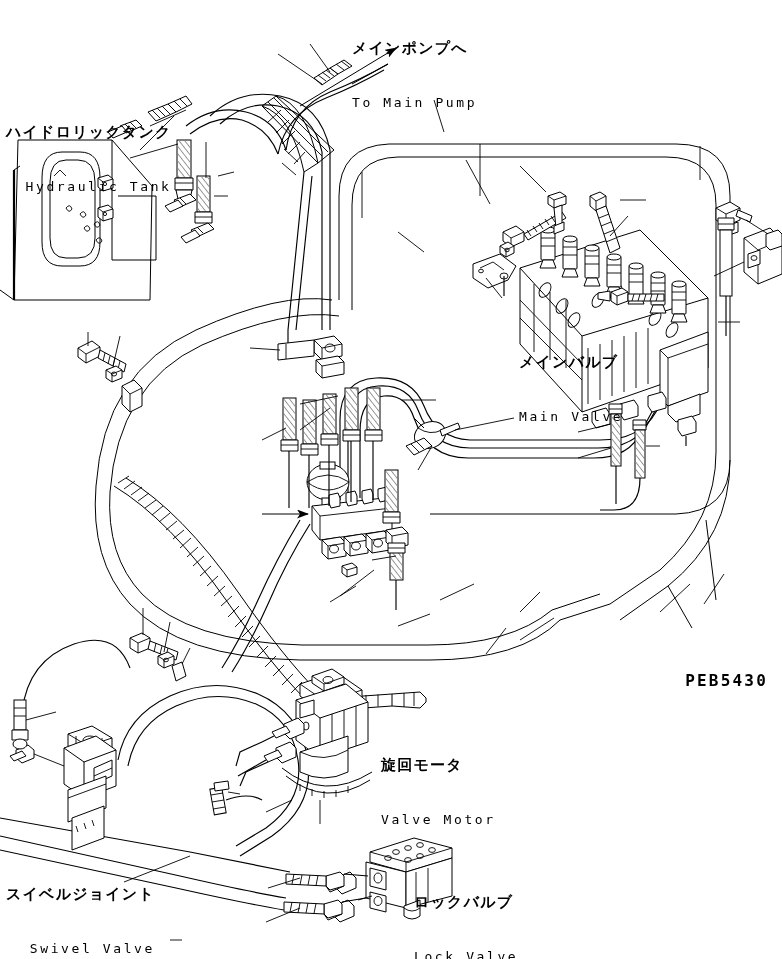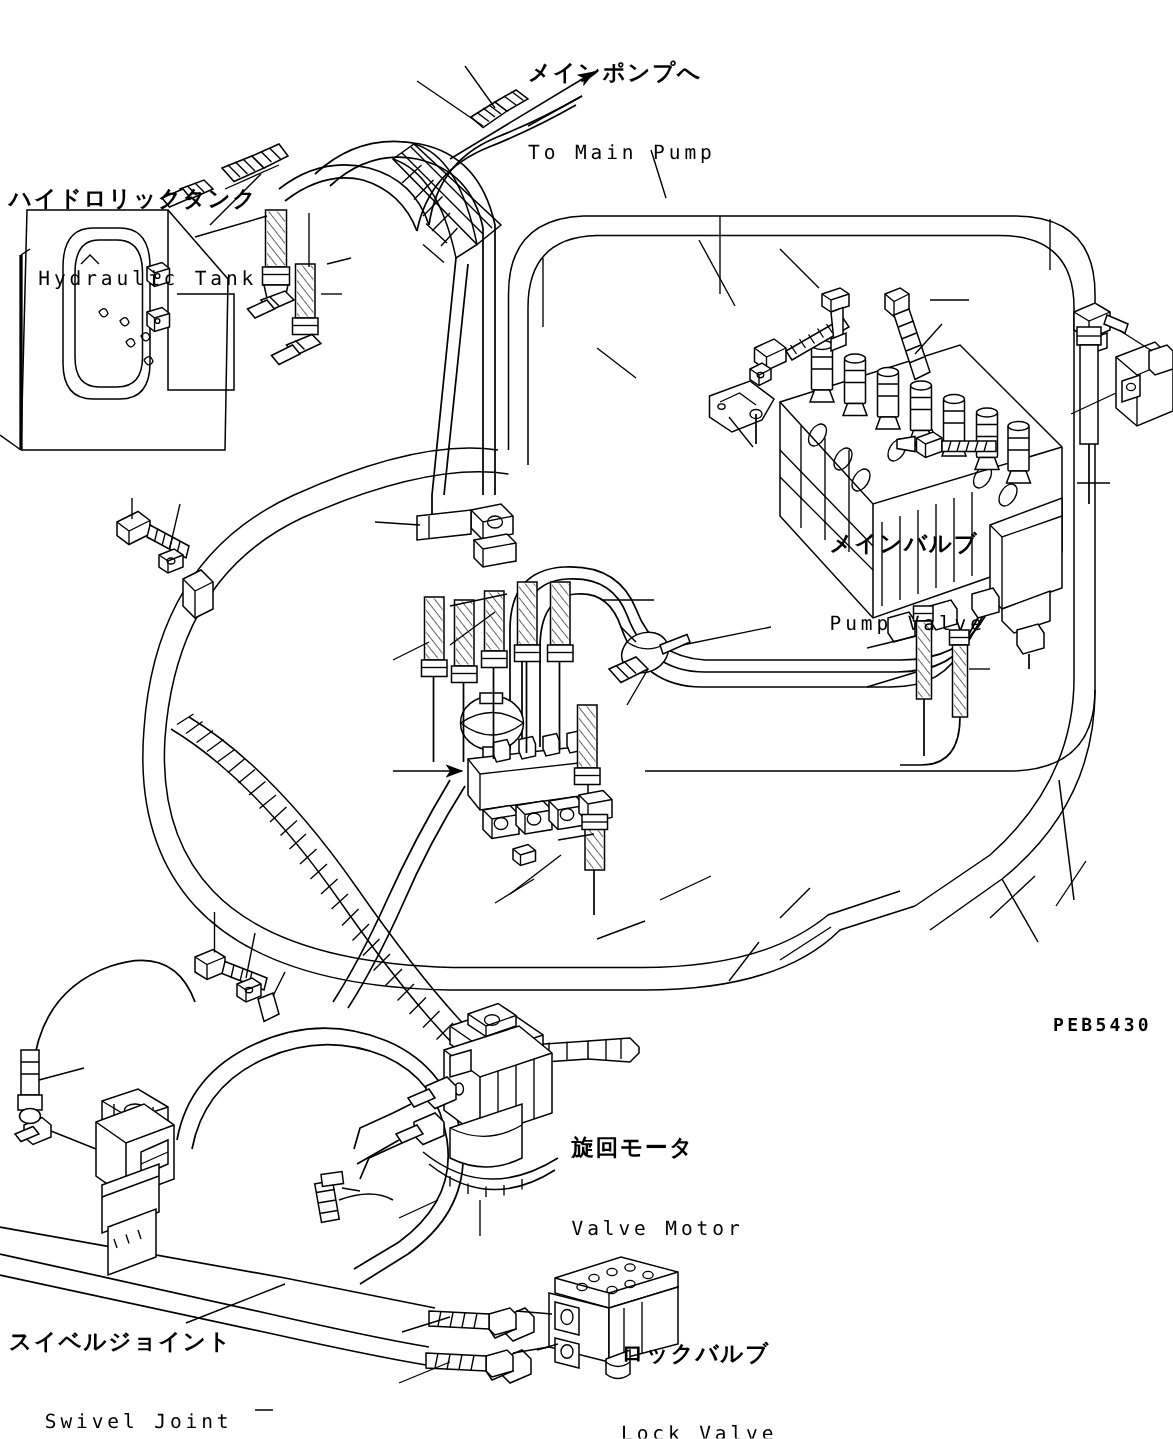--- a/index.html
+++ b/index.html
@@ -20,21 +20,21 @@
   }
   .lbl .en{
     font-family:"DejaVu Sans Mono","Liberation Mono",monospace;
     font-size:13px;font-weight:400;letter-spacing:2.6px;line-height:1.25;
     display:block;
     text-align:right;
   }
   #partno{
     position:absolute;right:14px;bottom:12px;
     font-family:"DejaVu Sans Mono","Liberation Mono",monospace;
-    font-size:12px;font-weight:700;letter-spacing:2.2px;
+    font-size:16px;font-weight:700;letter-spacing:2.2px;
   }
   
   .ln{fill:none;stroke:#000;stroke-width:1;}
   .ln-t{fill:none;stroke:#000;stroke-width:0.9;}
   .ln-h{fill:none;stroke:#000;stroke-width:1.15;}
   .ln-b{fill:none;stroke:#000;stroke-width:2.2;}
   .fillw{fill:#fff;stroke:#000;stroke-width:1;}
 </style>
 </head>
 <body>
@@ -716,34 +716,34 @@
 <div class="lbl" style="left:352px;top:2px;">
   <span class="jp">メインポンプへ</span>
   <span class="en">To Main Pump</span>
 </div>
 
 <div class="lbl" style="left:6px;top:86px;">
   <span class="jp">ハイドロリックタンク</span>
   <span class="en">Hydraulic Tank</span>
 </div>
 
-<div class="lbl" style="left:553px;top:316px;">
+<div class="lbl" style="left:519px;top:316px;">
   <span class="jp">メインバルブ</span>
-  <span class="en">Pump Valve</span>
+  <span class="en">Main Valve</span>
 </div>
 
 
 <div class="lbl" style="left:381px;top:719px;">
   <span class="jp">旋回モータ</span>
   <span class="en">Valve Motor</span>
 </div>
 
 <div class="lbl" style="left:6px;top:848px;">
   <span class="jp">スイベルジョイント</span>
-  <span class="en">Swivel Joint</span>
+  <span class="en">Swivel Valve</span>
 </div>
 
 <div class="lbl" style="left:414px;top:856px;">
   <span class="jp">ロックバルブ</span>
   <span class="en">Lock Valve</span>
 </div>
 
 <div id="partno">PEB5430</div>
 
 </div>

